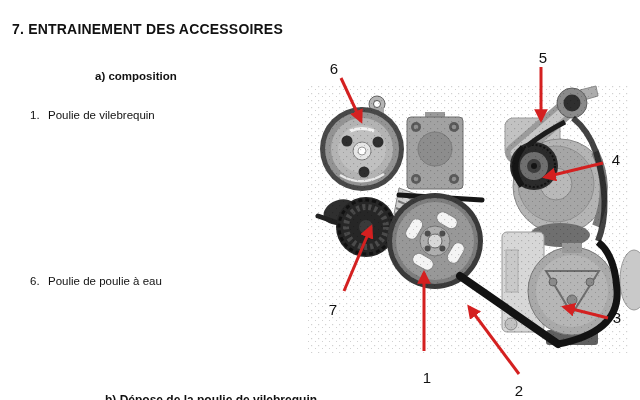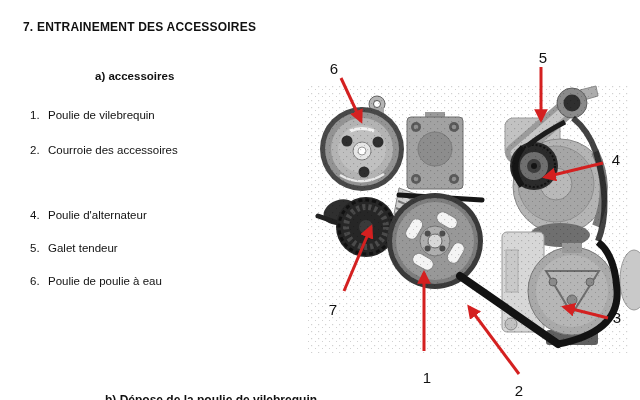--- a/index.html
+++ b/index.html
@@ -1,21 +1,21 @@
 <!DOCTYPE html>
 <html style="--arrow: #d42020;"><head>
 <meta charset="utf-8">
 <style>
   html,body{margin:0;padding:0;}
   .page{
     position:relative;width:640px;height:400px;background:#ffffff;
     overflow:hidden;font-family:"Liberation Sans",sans-serif;color:#111;
   }
   .doc-title{
-    position:absolute;left:23px;top:12px;font-size:12px;font-weight:700;
+    position:absolute;left:12px;top:12px;font-size:14px;font-weight:700;
     letter-spacing:.2px;white-space:nowrap;
   }
   .sub-label{
     position:absolute;left:95px;top:70px;font-size:11.5px;font-weight:700;
   }
   .parts-list{position:absolute;left:0;top:0;width:310px;height:400px;margin:0;padding:16px;list-style:none;}
   .parts-list li{position:absolute;left:30px;white-space:nowrap;font-size:11.5px;}
   .parts-list .num{display:inline-block;width:18px;}
   .truncated-line{
     position:absolute;left:105px;top:393px;font-size:12px;font-weight:700;white-space:nowrap;
@@ -183,34 +183,25 @@
       </g>
       <g>
         <line class="callout-arrow" x1="344" y1="291" x2="371" y2="227" marker-end="url(#ah)"></line>
         <text class="callout-label" x="333" y="315" text-anchor="middle">7</text>
       </g>
     </g>
   </svg>
 
   <h1 class="doc-title">7. ENTRAINEMENT DES ACCESSOIRES</h1>
 
-  <div class="sub-label">a) accessoires</div>
+  <div class="sub-label">a) composition</div>
 
   <ol class="parts-list">
     <li style="top:109px">
       <span class="num">1.</span><span>Poulie de vilebrequin</span>
-    </li>
-    <li style="top:144px">
-      <span class="num">2.</span><span>Courroie des accessoires</span>
-    </li>
-    <li style="top:209px">
-      <span class="num">4.</span><span>Poulie d'alternateur</span>
-    </li>
-    <li style="top:242px">
-      <span class="num">5.</span><span>Galet tendeur</span>
     </li>
     <li style="top:275px">
       <span class="num">6.</span><span>Poulie de poulie à eau</span>
     </li>
   </ol>
 
   <div class="truncated-line">b) Dépose de la poulie de vilebrequin</div>
 
 </div>
 

